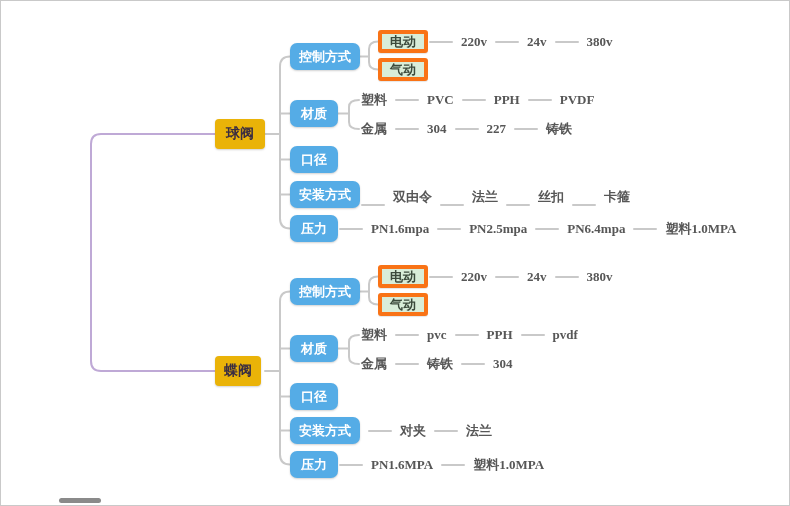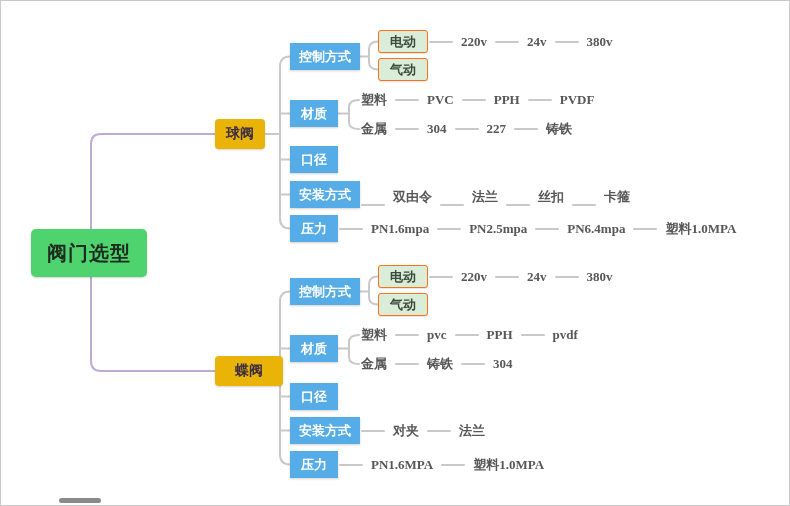--- a/index.html
+++ b/index.html
@@ -16,24 +16,24 @@
   .root {
     background:#4ed36e; color:#1e2b1e; font-size:20px; font-weight:bold;
     border-radius:5px; letter-spacing:1px;
   }
   .branch {
     background:#eab308; color:#3a2d42; font-size:14px; font-weight:bold;
     border-radius:4px;
   }
   .cat {
     background:#55ace6; color:#ffffff; font-size:13px; font-weight:bold;
-    border-radius:0;
+    border-radius:7px;
   }
   .sub {
-    background:#d9edd9; border:1px solid #f97316; color:#3c4a3c;
+    background:#d9edd9; border:4px solid #f97316; color:#3c4a3c;
     font-size:13px; font-weight:bold; border-radius:3px;
     box-shadow:0 1px 1px rgba(0,0,0,0.10);
   }
   .leafrow { position:absolute; display:flex; align-items:center; gap:8px; height:22px;font-family:Liberation Serif, serif; }
   .dash { width:24px; height:2px; background:#c9c9c9; border-radius:1px; flex:none; }
   .leaf { font-size:13px; font-weight:bold; color:#575757; white-space:nowrap; }
   .hscroll {
     position:absolute; left:58px; top:497px; width:42px; height:5px;
     background:#8a8a8a; border-radius:3px;
   }
@@ -69,24 +69,23 @@
       <path d="M279,429.5 L289,429.5"></path>
 
       <path d="M359,290.5 L368,290.5"></path>
       <path d="M377,275.5 Q368,275.5 368,283 L368,296 Q368,303.5 377,303.5"></path>
 
       <path d="M337,347.5 L348,347.5"></path>
       <path d="M358,334 Q348,334 348,341 L348,356 Q348,363 358,363"></path>
     </g>
   </svg>
 
-  <div class="node root" style="left:30px; top:228px; width:116px; height:48px;">阀门选型</div>
 
   <div class="node branch" style="left:214px; top:118px; width:50px; height:30px;">球阀</div>
-  <div class="node branch" style="left:214px; top:355px; width:68px; height:30px;">蝶阀</div>
+  <div class="node branch" style="left:214px; top:355px; width:46px; height:30px;">蝶阀</div>
 
   <div class="node cat" style="left:289px; top:42px; width:70px; height:27px;">控制方式</div>
   <div class="node cat" style="left:289px; top:99px; width:48px; height:27px;">材质</div>
   <div class="node cat" style="left:289px; top:145px; width:48px; height:27px;">口径</div>
   <div class="node cat" style="left:289px; top:180px; width:70px; height:27px;">安装方式</div>
   <div class="node cat" style="left:289px; top:214px; width:48px; height:27px;">压力</div>
 
   <div class="node sub" style="left:377px; top:29px; width:50px; height:23px;">电动</div>
   <div class="node sub" style="left:377px; top:57px; width:50px; height:23px;">气动</div>
 
@@ -168,21 +167,21 @@
     <span class="leaf">pvdf</span>
   </div>
   <div class="leafrow" style="left:360px; top:352px;">
     <span class="leaf">金属</span>
     <span class="dash"></span>
     <span class="leaf">铸铁</span>
     <span class="dash"></span>
     <span class="leaf">304</span>
   </div>
 
-  <div class="leafrow" style="left:360px; top:419px;">
+  <div class="leafrow" style="left:360px; top:419px;padding-left:7px;">
     <span class="dash"></span>
     <span class="leaf">对夹</span>
     <span class="dash"></span>
     <span class="leaf">法兰</span>
   </div>
 
   <div class="leafrow" style="left:338px; top:453px;">
     <span class="dash"></span>
     <span class="leaf">PN1.6MPA</span>
     <span class="dash"></span>

